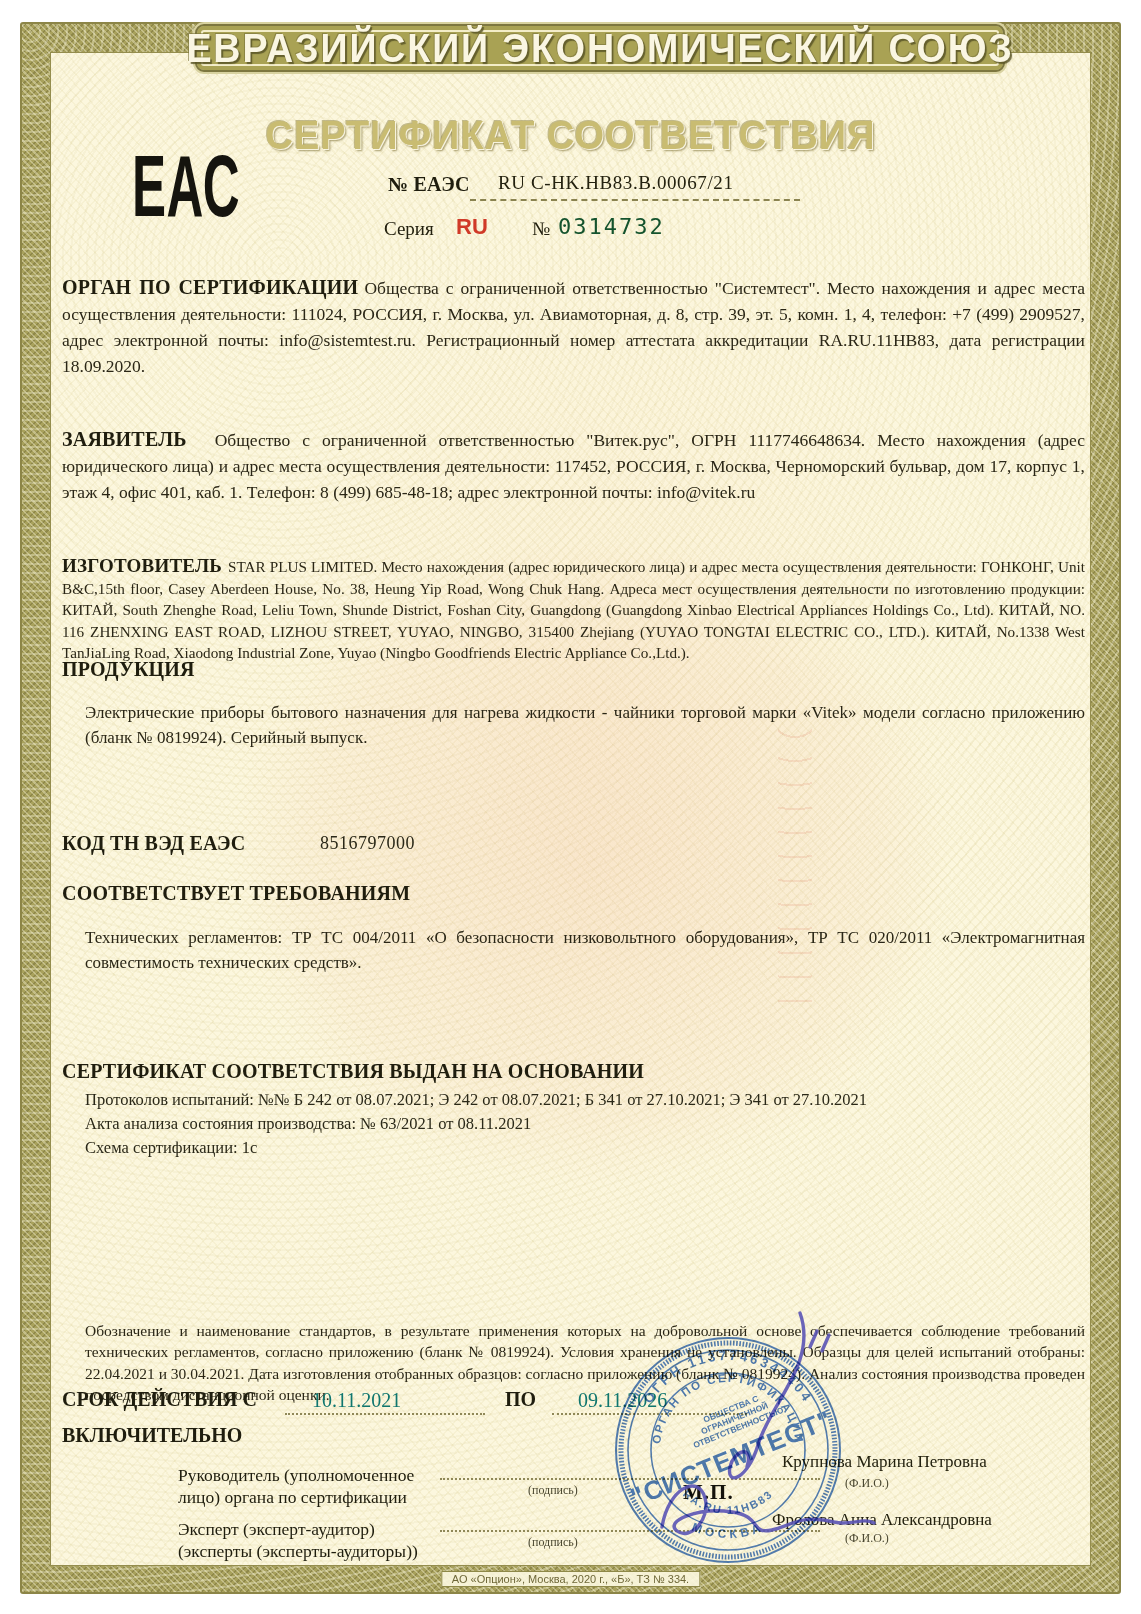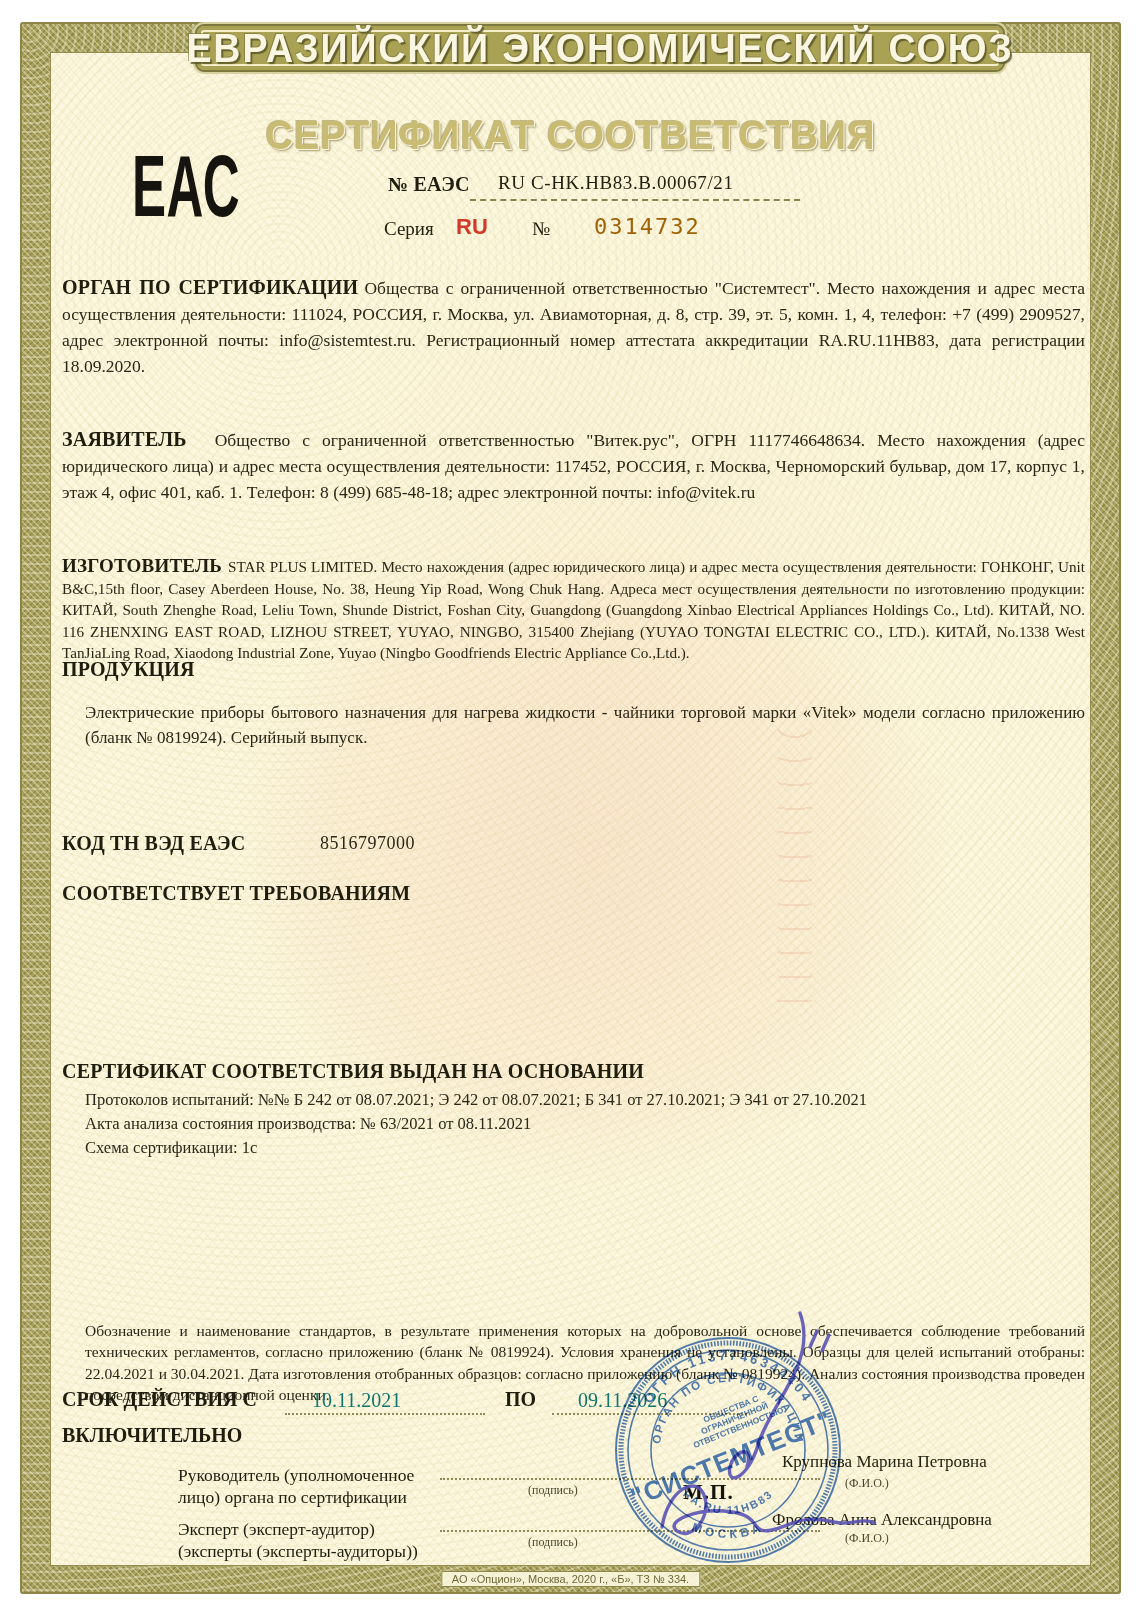--- a/index.html
+++ b/index.html
@@ -41,21 +41,21 @@
   .doc-title{left:0;top:114px;width:1141px;text-align:center;
     font-family:"Liberation Sans",sans-serif;font-weight:bold;font-size:38px;letter-spacing:1px;
     color:#c9bc72;transform:scaleY(1.06);
     text-shadow:1px 1px 0 rgba(255,252,235,.9), 2px 2px 2px rgba(122,108,48,.65), -1px -1px 0 rgba(140,128,62,.5);}
   .num-label{left:388px;top:173px;font-size:20px;color:#23210f;}
   .num-value{left:498px;top:172px;font-size:19px;letter-spacing:.6px;color:#23210f;}
   .num-line{left:470px;top:199px;width:330px;border-bottom:2px dashed #8a8350;height:0;}
   .series-label{left:384px;top:218px;font-size:19px;color:#23210f;}
   .series-ru{left:456px;top:214px;font-family:"Liberation Sans",sans-serif;font-weight:bold;font-size:22px;color:#d03a28;}
   .series-no{left:532px;top:218px;font-size:19px;color:#23210f;}
-  .series-serial{left:558px;top:214px;font-family:"DejaVu Sans Mono",monospace;font-size:22px;letter-spacing:2px;color:#a16207;margin-left:36px;}
+  .series-serial{left:558px;top:214px;font-family:"DejaVu Sans Mono",monospace;font-size:22px;letter-spacing:2px;color:#14532d;}
 
   
   .para{position:absolute;left:62px;width:1023px;text-align:justify;font-size:17.5px;line-height:26px;color:#2a2616;}
   .lbl{font-weight:bold;font-size:20px;letter-spacing:.2px;color:#1f1d0e;padding-right:6px;}
   .small{font-size:15.2px;line-height:21.5px;}
   .small .lbl{font-size:19px;}
   .h{position:absolute;left:62px;font-weight:bold;font-size:20px;letter-spacing:.2px;color:#1f1d0e;white-space:nowrap;}
   .ind{left:85px;width:1000px;}
   .basis p{margin:0;font-size:16.5px;line-height:24px;text-align:justify;}
   .addl{font-size:15.5px;line-height:21.5px;}
@@ -112,20 +112,21 @@
     <span class="lbl">ИЗГОТОВИТЕЛЬ</span><span>STAR PLUS LIMITED. Место нахождения (адрес юридического лица) и адрес места осуществления деятельности: ГОНКОНГ, Unit B&amp;C,15th floor, Casey Aberdeen House, No. 38, Heung Yip Road, Wong Chuk Hang. Адреса мест осуществления деятельности по изготовлению продукции: КИТАЙ, South Zhenghe Road, Leliu Town, Shunde District, Foshan City, Guangdong (Guangdong Xinbao Electrical Appliances Holdings Co., Ltd). КИТАЙ, NO. 116 ZHENXING EAST ROAD, LIZHOU STREET, YUYAO, NINGBO, 315400 Zhejiang (YUYAO TONGTAI ELECTRIC CO., LTD.). КИТАЙ, No.1338 West TanJiaLing Road, Xiaodong Industrial Zone, Yuyao (Ningbo Goodfriends Electric Appliance Co.,Ltd.).</span>
   </p>
 
   <div class="h" style="top:658px">ПРОДУКЦИЯ</div>
   <p class="para ind" style="top:683px;font-size:17px;line-height:25px">Электрические приборы бытового назначения для нагрева жидкости - чайники торговой марки «Vitek» модели согласно приложению (бланк № 0819924). Серийный выпуск.</p>
 
   <div class="h" style="top:832px">КОД ТН ВЭД ЕАЭС</div>
   <span class="abs code-val">8516797000</span>
 
   <div class="h" style="top:882px">СООТВЕТСТВУЕТ ТРЕБОВАНИЯМ</div>
+  <p class="para ind" style="top:908px;font-size:17px;line-height:25px">Технических регламентов: ТР ТС 004/2011 «О безопасности низковольтного оборудования», ТР ТС 020/2011 «Электромагнитная совместимость технических средств».</p>
 
   <div class="h" style="top:1060px">СЕРТИФИКАТ СООТВЕТСТВИЯ  ВЫДАН НА ОСНОВАНИИ</div>
   <div class="abs basis" style="left:85px;top:1088px;width:1000px">
     <p>Протоколов испытаний: №№ Б 242 от 08.07.2021; Э 242 от 08.07.2021; Б 341 от 27.10.2021; Э 341 от 27.10.2021</p>
     <p>Акта анализа состояния производства: № 63/2021 от 08.11.2021</p>
     <p>Схема сертификации: 1с</p>
   </div>
 
   <p class="para ind addl" style="top:1304px">Обозначение и наименование стандартов, в результате применения которых на добровольной основе обеспечивается соблюдение требований технических регламентов, согласно приложению (бланк № 0819924). Условия хранения не установлены. Образцы для целей испытаний отобраны: 22.04.2021 и 30.04.2021. Дата изготовления отобранных образцов: согласно приложению (бланк № 0819924). Анализ состояния производства проведен посредством дистанционной оценки.</p>
 

